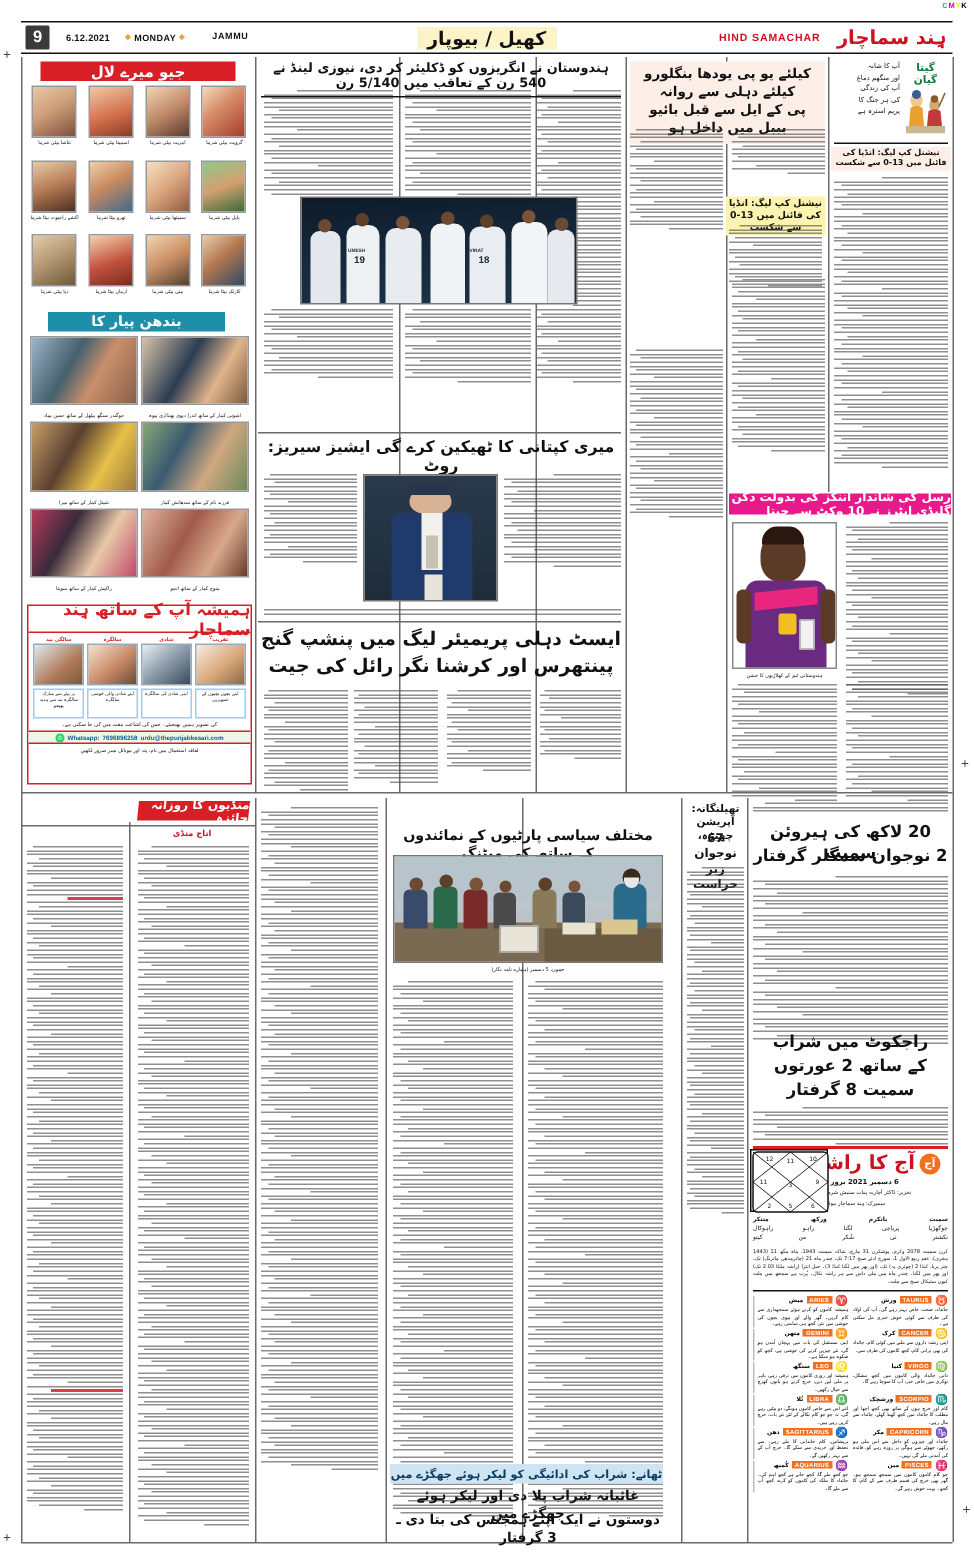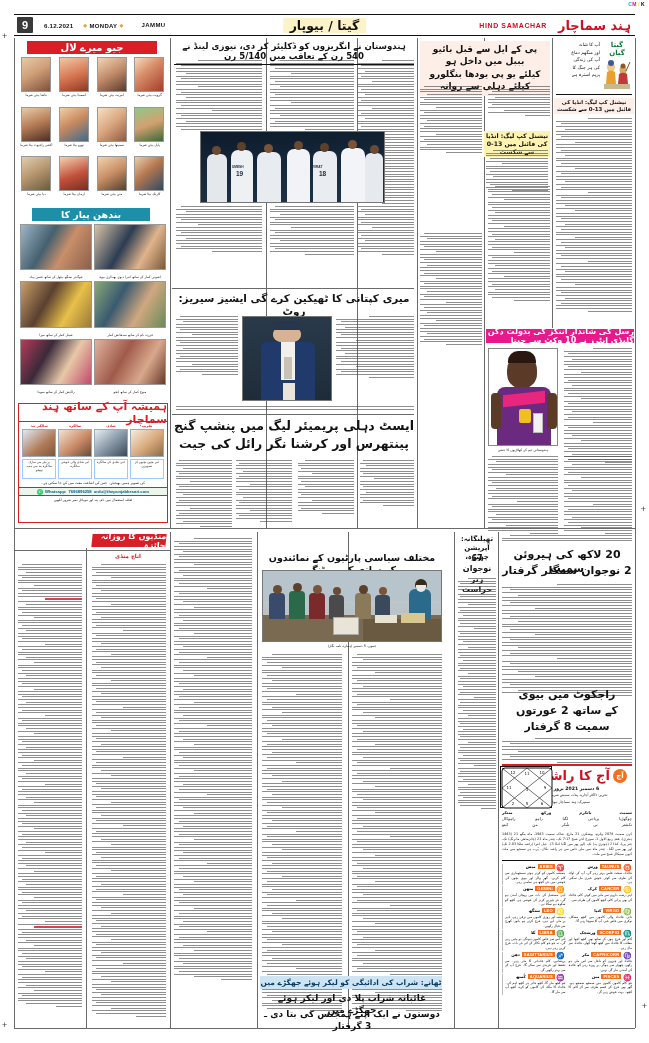--- a/index.html
+++ b/index.html
@@ -108,21 +108,21 @@
   <div class="reg" style="left:2px; top:32px;">+</div>
   <div class="reg" style="left:2px; top:1021px;">+</div>
   <div class="reg" style="right:2px; top:1002px;">+</div>
   <div class="reg" style="right:3px; top:505px;">+</div>
 
   <div class="masthead">
     <div class="pagenum">9</div>
     <div class="hdate">6.12.2021</div>
     <div class="hday">MONDAY</div>
     <div class="hcity">JAMMU</div>
-    <div class="hsection">گیتا / بیوپار</div>
+    <div class="hsection">کھیل / بیوپار</div>
     <div class="hbrand-en">HIND SAMACHAR</div>
     <div class="hbrand-ur">ہِند سماچار</div>
   </div>
 
   <div class="body">
 
     <div class="vrule" style="left:0;"></div>
     <div class="vrule" style="left:156px; top:0; height:490px;"></div>
     <div class="vrule" style="left:252px; top:0; height:490px;"></div>
     <div class="vrule" style="left:343px; top:0; height:490px;"></div>
@@ -659,22 +659,22 @@
         <div class="ln s1"></div>
       <div class="ln s3"></div>
         <div class="ln s1"></div>
         <div class="ln s1"></div>
         <div class="ln s2"></div>
       <div class="ln s1"></div>
         <div class="ln s5"></div>
     </div>
 
     <div style="position:absolute; left:406px; top:3px; width:130px; background:#fdeee8; padding:2px 2px 3px;">
+      <div class="uhead" style="font-size:9px; line-height:1.35; margin-top:1px;">کیلئے یو پی یودھا بنگلورو کیلئے دہلی سے روانہ</div>
       <div class="uhead" style="font-size:9px; line-height:1.35;">پی کے ایل سے قبل بائیو بببل میں داخل ہو</div>
-      <div class="uhead" style="font-size:9px; line-height:1.35; margin-top:1px;">کیلئے یو پی یودھا بنگلورو کیلئے دہلی سے روانہ</div>
     </div>
     <div class="utext dense" style="position:absolute; left:474px; top:48px; width:62px;">
       <div class="ln s5"></div>
         <div class="ln s1"></div>
         <div class="ln s2"></div>
         <div class="ln s1"></div>
       <div class="ln s3"></div>
         <div class="ln s1"></div>
         <div class="ln s1"></div>
         <div class="ln s2"></div>
@@ -2041,21 +2041,21 @@
         <div class="ln s4"></div>
       <div class="ln s1"></div>
         <div class="ln s1"></div>
         <div class="ln s2"></div>
         <div class="ln s1"></div>
       <div class="ln s3"></div>
         <div class="ln s1"></div>
         <div class="ln s6"></div>
     </div>
 
-    <div class="uhead left" style="position:absolute; left:488px; top:650px; width:130px; font-size:11px; line-height:1.25;">راجکوٹ میں بیوی</div>
+    <div class="uhead left" style="position:absolute; left:488px; top:650px; width:130px; font-size:11px; line-height:1.25;">راجکوٹ میں شراب</div>
     <div class="uhead left" style="position:absolute; left:488px; top:666px; width:130px; font-size:11px; line-height:1.25;">کے ساتھ 2 عورتوں</div>
     <div class="uhead left" style="position:absolute; left:488px; top:682px; width:130px; font-size:11px; line-height:1.25;">سمیت 8 گرفتار</div>
     <div class="utext dense" style="position:absolute; left:488px; top:700px; width:130px;">
       <div class="ln s4"></div>
         <div class="ln s1"></div>
         <div class="ln s2"></div>
         <div class="ln s1"></div>
       <div class="ln s1"></div>
         <div class="ln s3"></div>
         <div class="ln s1"></div>

